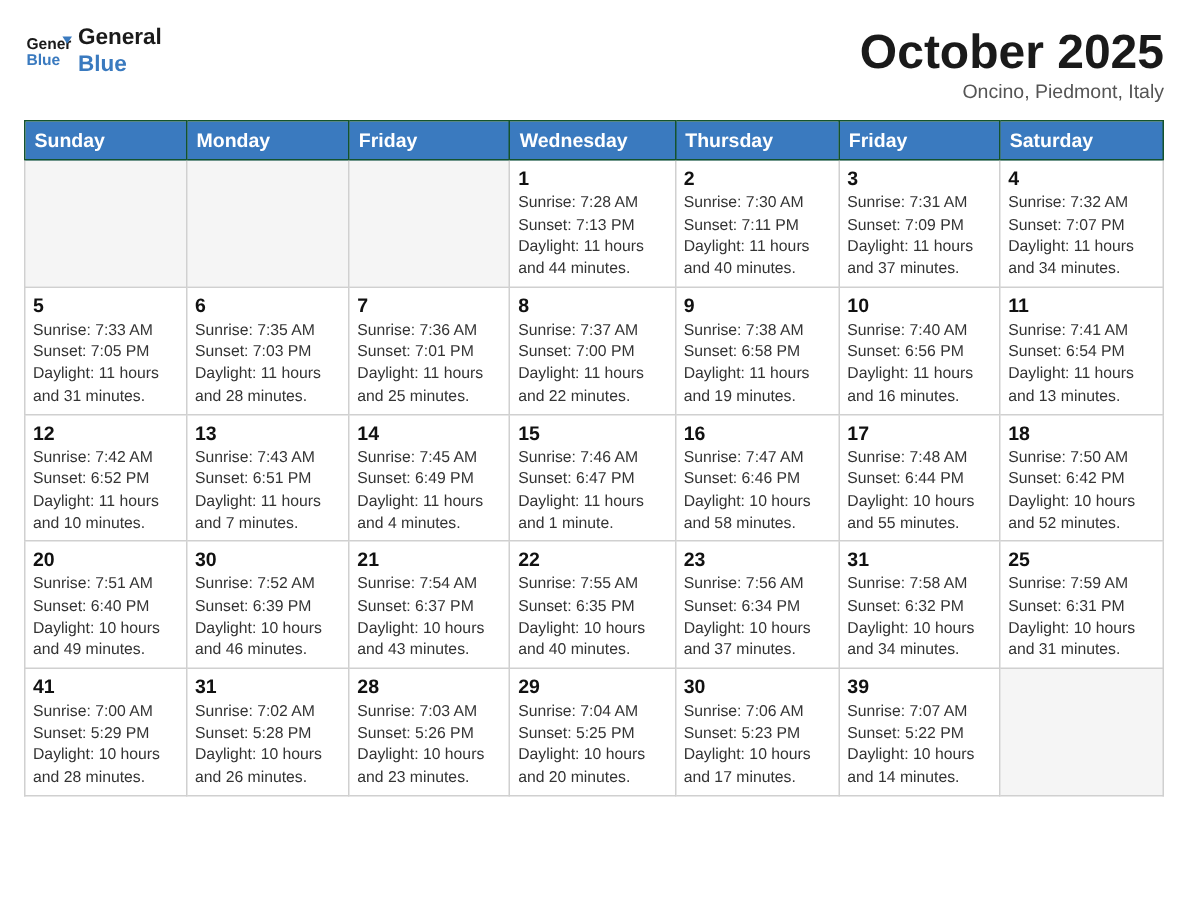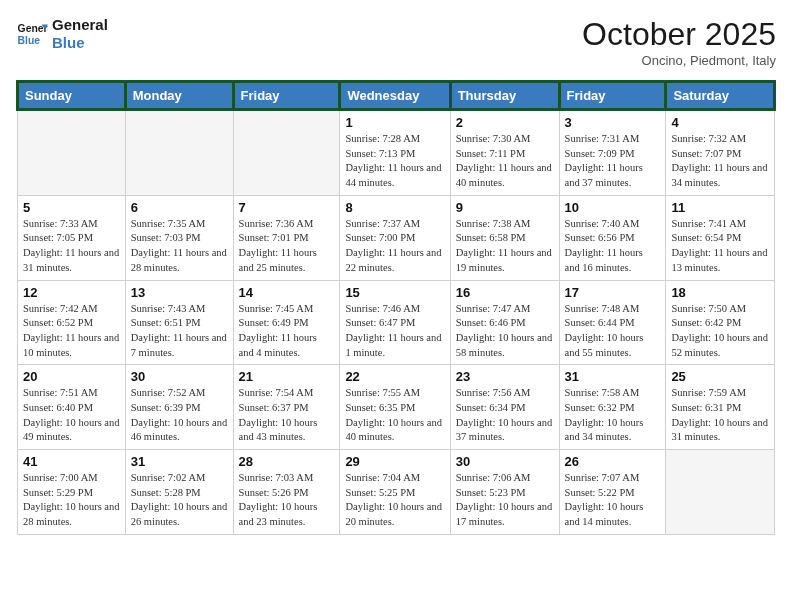--- a/index.html
+++ b/index.html
@@ -23,40 +23,40 @@
     }
     .logo-icon {
       width: 32px;
       height: 32px;
     }
     .title-block {
       text-align: right;
     }
     .month-title {
       font-size: 32px;
-      font-weight: normal;
+      font-weight: bold;
       color: #1a1a1a;
     }
     .subtitle {
       font-size: 13px;
       color: #555;
     }
     .calendar {
       width: 100%;
       border-collapse: collapse;
       border: 1px solid #ccc;
     }
     .calendar th {
       background: #3a7abf;
       color: #fff;
       font-size: 13px;
       padding: 5px 6px;
       text-align: left;
       font-weight: bold;
-      border: 3px solid #14532d;
+      border: 1px solid #14532d;
     }
     .calendar td {
       border: 1px solid #d0d0d0;
       vertical-align: top;
       padding: 4px 5px;
       width: 113px;
       min-height: 80px;
       background: #fff;
       font-size: 11px;
       color: #222;
@@ -67,21 +67,20 @@
     .day-num {
       font-size: 13px;
       font-weight: bold;
       margin-bottom: 2px;
       color: #111;
     }
     .day-info {
       font-size: 10.5px;
       color: #333;
       line-height: 1.4;
-      font-family: Liberation Serif, serif;
     }
   </style>
 </head>
 <body>
 
 <div class="header">
   <div class="logo">
     <svg class="logo-icon" viewBox="0 0 40 40" xmlns="http://www.w3.org/2000/svg">
       <text x="2" y="18" font-size="13" font-weight="bold" fill="#1a1a1a" font-family="Arial">General</text>
       <text x="2" y="32" font-size="13" font-weight="bold" fill="#3a7abf" font-family="Arial">Blue</text>
@@ -237,19 +236,19 @@
         </td>
         <td>
           <div class="day-num">29</div>
           <div class="day-info">Sunrise: 7:04 AM<br>Sunset: 5:25 PM<br>Daylight: 10 hours and 20 minutes.</div>
         </td>
         <td>
           <div class="day-num">30</div>
           <div class="day-info">Sunrise: 7:06 AM<br>Sunset: 5:23 PM<br>Daylight: 10 hours and 17 minutes.</div>
         </td>
         <td>
-          <div class="day-num">26</div>
+          <div class="day-num">39</div>
           <div class="day-info">Sunrise: 7:07 AM<br>Sunset: 5:22 PM<br>Daylight: 10 hours and 14 minutes.</div>
         </td>
         <td class="empty"></td>
       </tr>
     </tbody>
 </table>
 
 </body></html>

